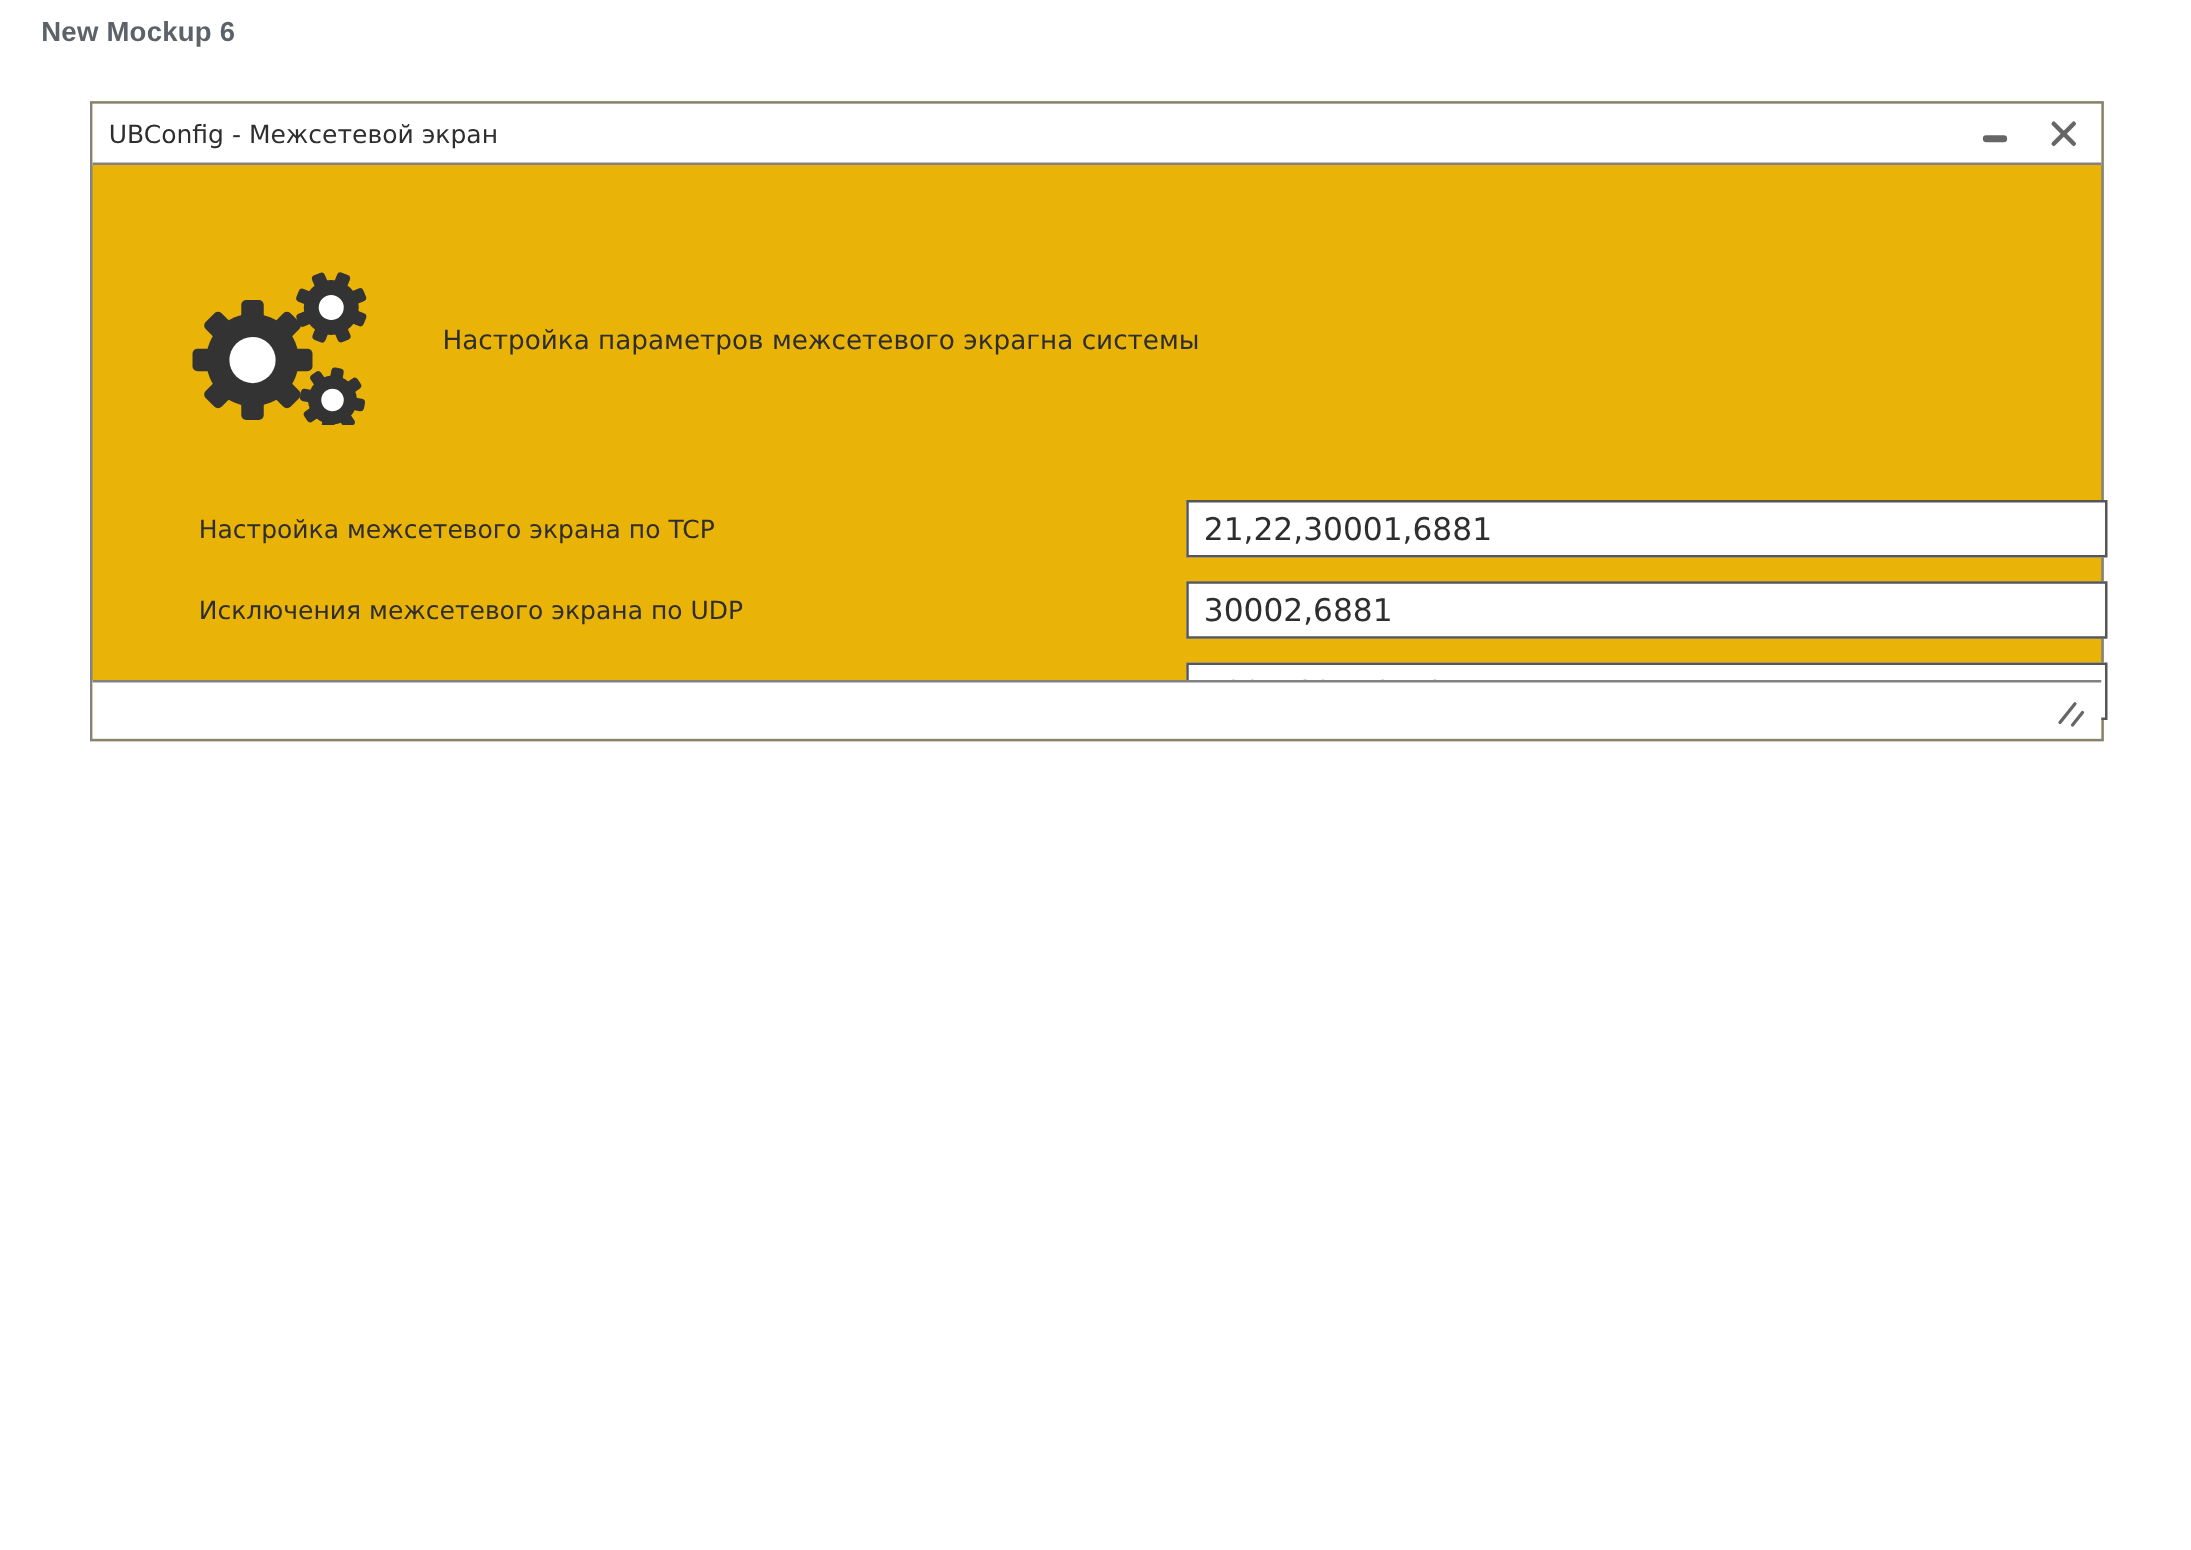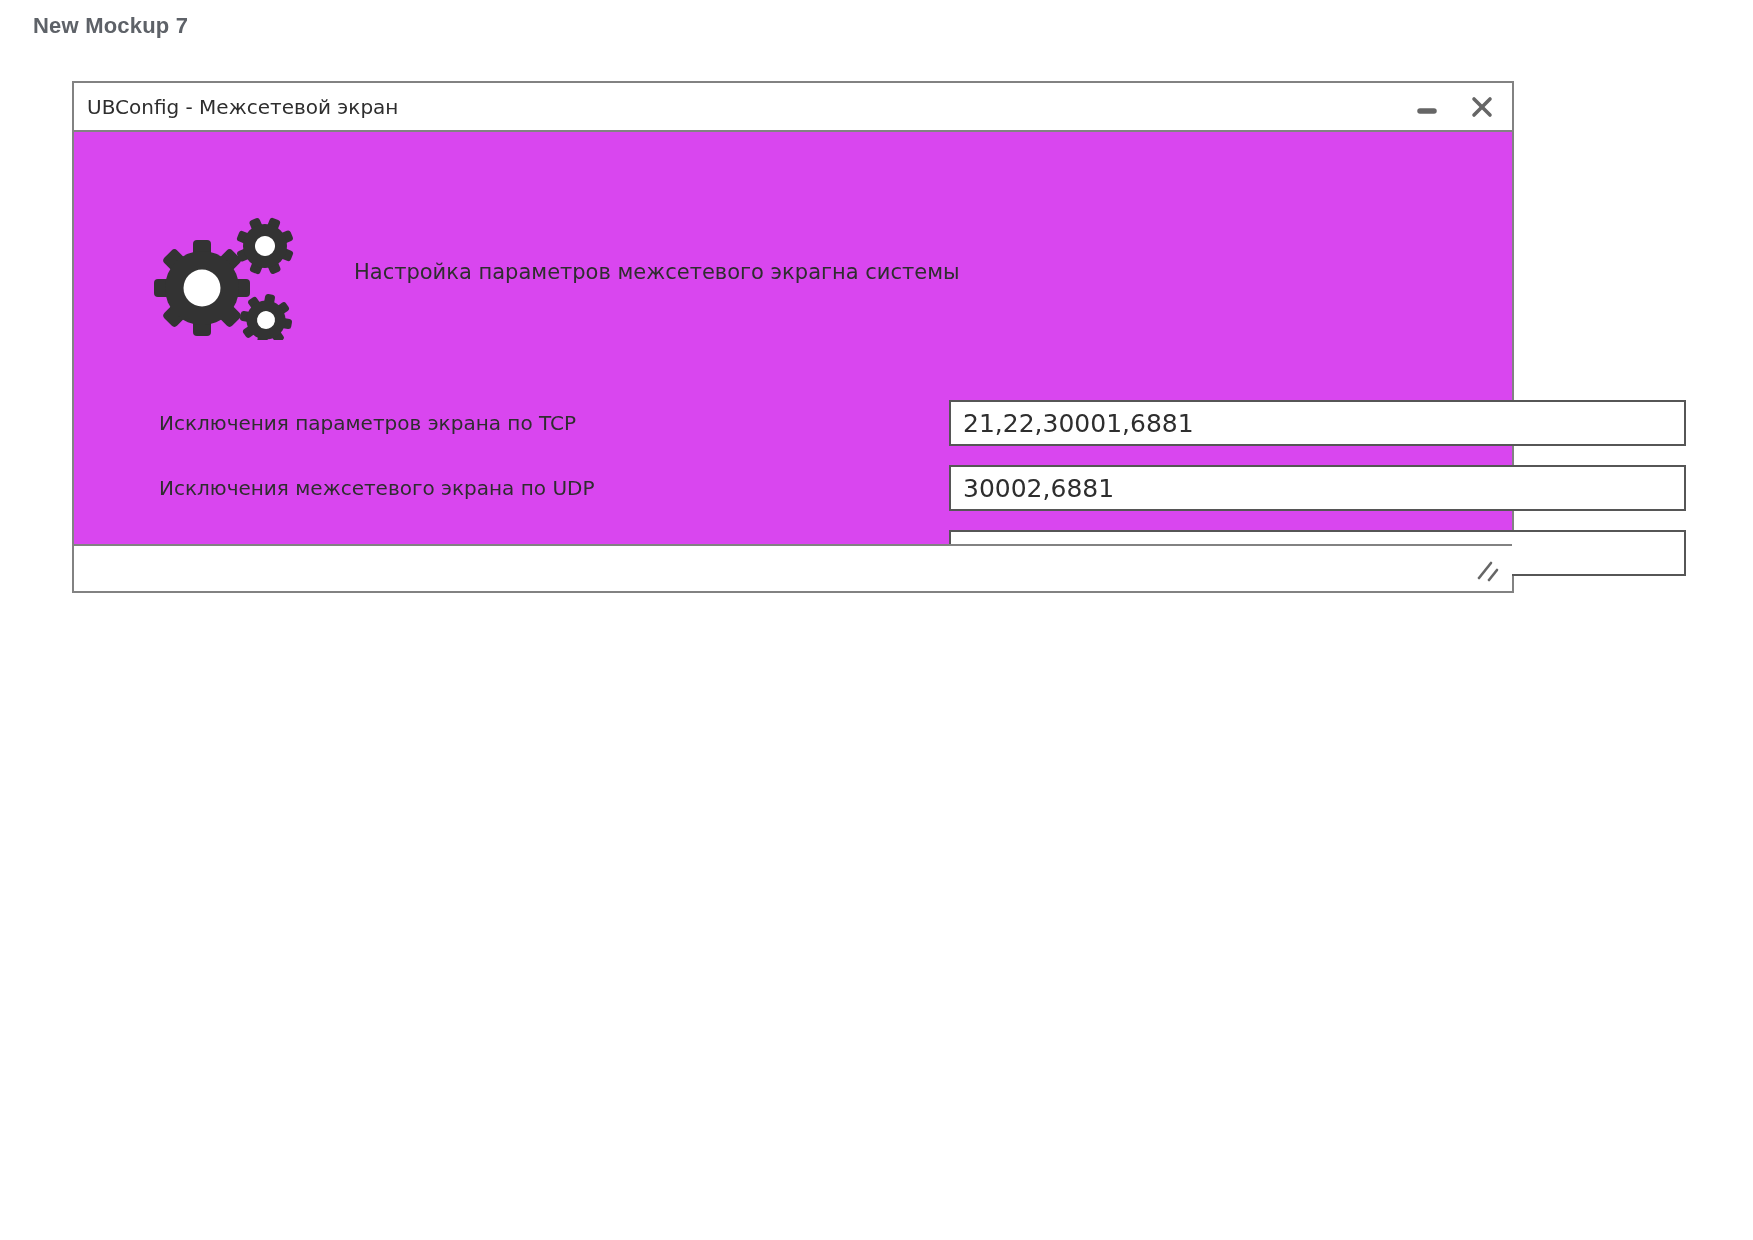--- a/index.html
+++ b/index.html
@@ -15,22 +15,22 @@
   .page-title {
     position: absolute; left: 33px; top: 13px;
     font-family: "Liberation Sans", sans-serif;
     font-size: 22px; font-weight: bold; color: #5e6268;
     letter-spacing: 0.2px;
   }
 
   
   .window {
     position: absolute; left: 72px; top: 81px;
-    width: 1442px; height: 512px;
-    background: #d946ef;
+    width: 1611px; height: 512px;
+    background: #eab308;
     border: 2px solid #828282;
     box-shadow: 0 0 0 0;
   }
   .titlebar {
     position: absolute; left: 0; top: 0; right: 0;
     height: 49px;
     border-bottom: 2px solid #828282;
     display: flex; align-items: center;
     padding: 0 18px 0 13px;
     background: #ffffff;
@@ -88,21 +88,21 @@
   .resize-grip {
     position: absolute; right: 10px; bottom: 8px;
     width: 26px; height: 24px; cursor: nwse-resize;
   }
 </style>
 </head>
 <body>
 
 <div class="canvas">
 
-  <div class="page-title">New Mockup 7</div>
+  <div class="page-title">New Mockup 6</div>
 
   <div class="window">
 
     <div class="titlebar">
       <span class="titlebar-title">UBConfig - Межсетевой экран</span>
       <span class="titlebar-controls">
         <button class="win-btn" aria-label="minimize">
           <svg width="22" height="22" viewBox="0 0 22 22">
             <line x1="3" y1="15" x2="17" y2="15" stroke="#666666" stroke-width="5.5" stroke-linecap="round"></line>
           </svg>
@@ -162,21 +162,21 @@
             <rect x="-5" y="-26" width="10" height="12" rx="3" transform="rotate(315)"></rect>
           </g>
           <circle r="19.5" fill="#333333"></circle>
           <circle r="9" fill="#ffffff"></circle>
         </g>
       </svg>
 
       <div class="description">Настройка параметров межсетевого экрагна системы</div>
 
       <div class="field-row row-0">
-        <span class="field-label">Исключения параметров экрана по TCP</span>
+        <span class="field-label">Настройка межсетевого экрана по TCP</span>
         <input class="field-input" type="text" value="21,22,30001,6881" style="">
       </div>
 
       <div class="field-row row-1">
         <span class="field-label">Исключения межсетевого экрана по UDP</span>
         <input class="field-input" type="text" value="30002,6881" style="">
       </div>
 
       <div class="field-row row-2">
         <span class="field-label">Доверенный IP-адрес</span>

